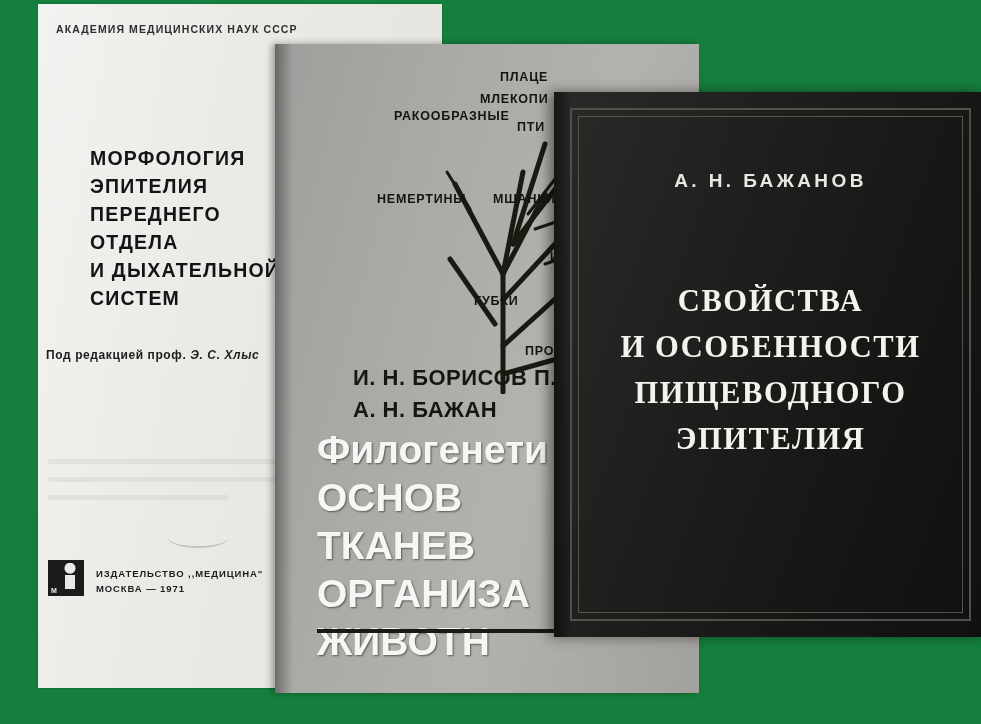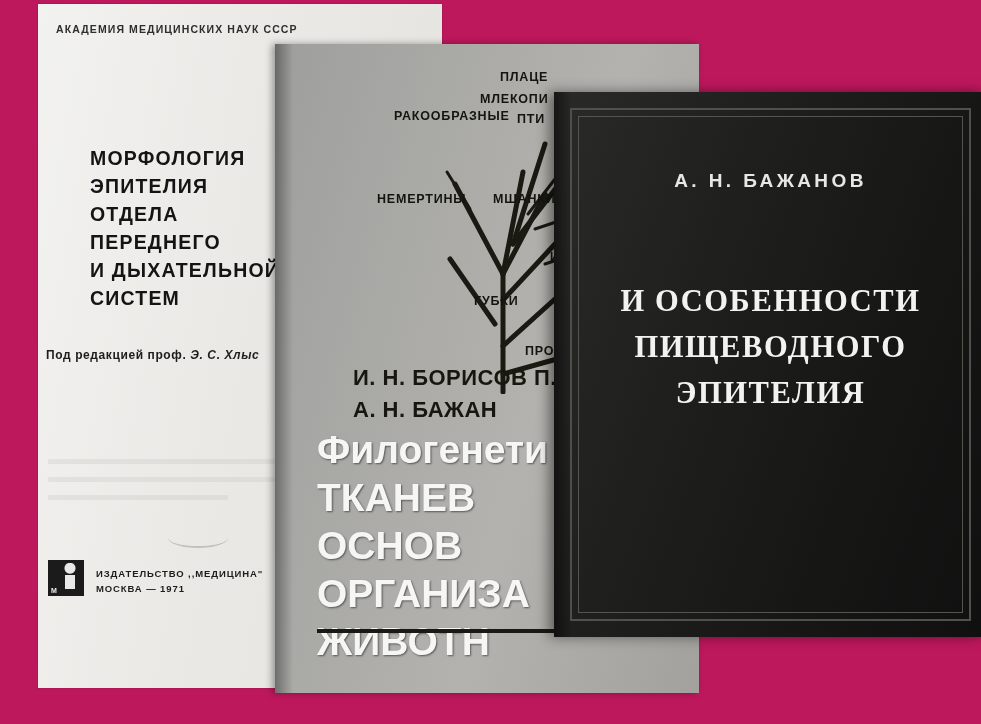--- a/index.html
+++ b/index.html
@@ -5,21 +5,21 @@
   html, body {
     margin: 0;
     padding: 0;
     background: #ffffff;
   }
   #stage {
     position: relative;
     width: 981px;
     height: 724px;
     overflow: hidden;
-    background: #be185d;
+    background: #15803d;
     font-family: "Liberation Sans", sans-serif;
   }
 
   
   .book1 {
     position: absolute;
     left: 38px;
     top: 4px;
     width: 404px;
     height: 684px;
@@ -249,22 +249,22 @@
 <body>
 
 <div id="stage">
 
   <div class="book1">
     <div class="b1-top">АКАДЕМИЯ МЕДИЦИНСКИХ НАУК СССР</div>
 
     <div class="b1-title">
       <div>МОРФОЛОГИЯ</div>
       <div>ЭПИТЕЛИЯ</div>
+      <div>ПЕРЕДНЕГО</div>
       <div>ОТДЕЛА</div>
-      <div>ПЕРЕДНЕГО</div>
       <div>И ДЫХАТЕЛЬНОЙ</div>
       <div>СИСТЕМ</div>
     </div>
 
     <div class="b1-editor">
       <span>Под редакцией проф.</span>
       <span class="ital">Э. С. Хлыс</span>
     </div>
 
     <div class="b1-faint">
@@ -305,52 +305,53 @@
         <path d="M133 90 L170 42"></path>
         <path d="M140 105 L185 90"></path>
         <path d="M150 140 L195 125"></path>
       </g>
     </svg>
 
     <div class="b2-tree-labels">
       <div class="b2-lbl" style="left:225px; top:26px;">ПЛАЦЕ</div>
       <div class="b2-lbl" style="left:205px; top:48px;text-align:right;">МЛЕКОПИ</div>
       <div class="b2-lbl" style="left:105px; top:65px;margin-left:14px;">РАКООБРАЗНЫЕ</div>
-      <div class="b2-lbl" style="left:242px; top:68px;">ПТИ</div>
+      <div class="b2-lbl" style="left:242px; top:76px;">ПТИ</div>
       <div class="b2-lbl" style="left:102px; top:148px;">НЕМЕРТИНЫ</div>
       <div class="b2-lbl" style="left:218px; top:148px;">МШАНКИ</div>
       <div class="b2-lbl" style="left:275px; top:206px;">И</div>
       <div class="b2-lbl" style="left:160px; top:250px;margin-left:39px;">ГУБКИ</div>
       <div class="b2-lbl" style="left:250px; top:300px;">ПРО</div>
     </div>
 
     <div class="b2-authors">
       <div>И. Н. БОРИСОВ П. В.</div>
       <div>А. Н. БАЖАН</div>
     </div>
 
     <div class="b2-title">
       <div>Филогенети</div>
+      <div>ОСНОВ</div>
       <div>ТКАНЕВ</div>
-      <div>ОСНОВ</div>
       <div>ОРГАНИЗА</div>
       <div>ЖИВОТН</div>
     </div>
 
     <div class="b2-rule"></div>
     <div class="shadowband" style="left:0; background:linear-gradient(90deg, rgba(0,0,0,0.35), rgba(0,0,0,0));"></div>
   </div>
 
   <div class="book3">
     <div class="b3-frame-outer"></div>
     <div class="b3-frame-inner"></div>
 
     <div class="b3-author">А. Н. БАЖАНОВ</div>
 
     <div class="b3-title">
+      <div>СВОЙСТВА</div>
       <div>И ОСОБЕННОСТИ</div>
       <div>ПИЩЕВОДНОГО</div>
       <div>ЭПИТЕЛИЯ</div>
     </div>
 
     <div class="shadowband" style="left:0; background:linear-gradient(90deg, rgba(0,0,0,0.5), rgba(0,0,0,0));"></div>
   </div>
 
 </div>
 

